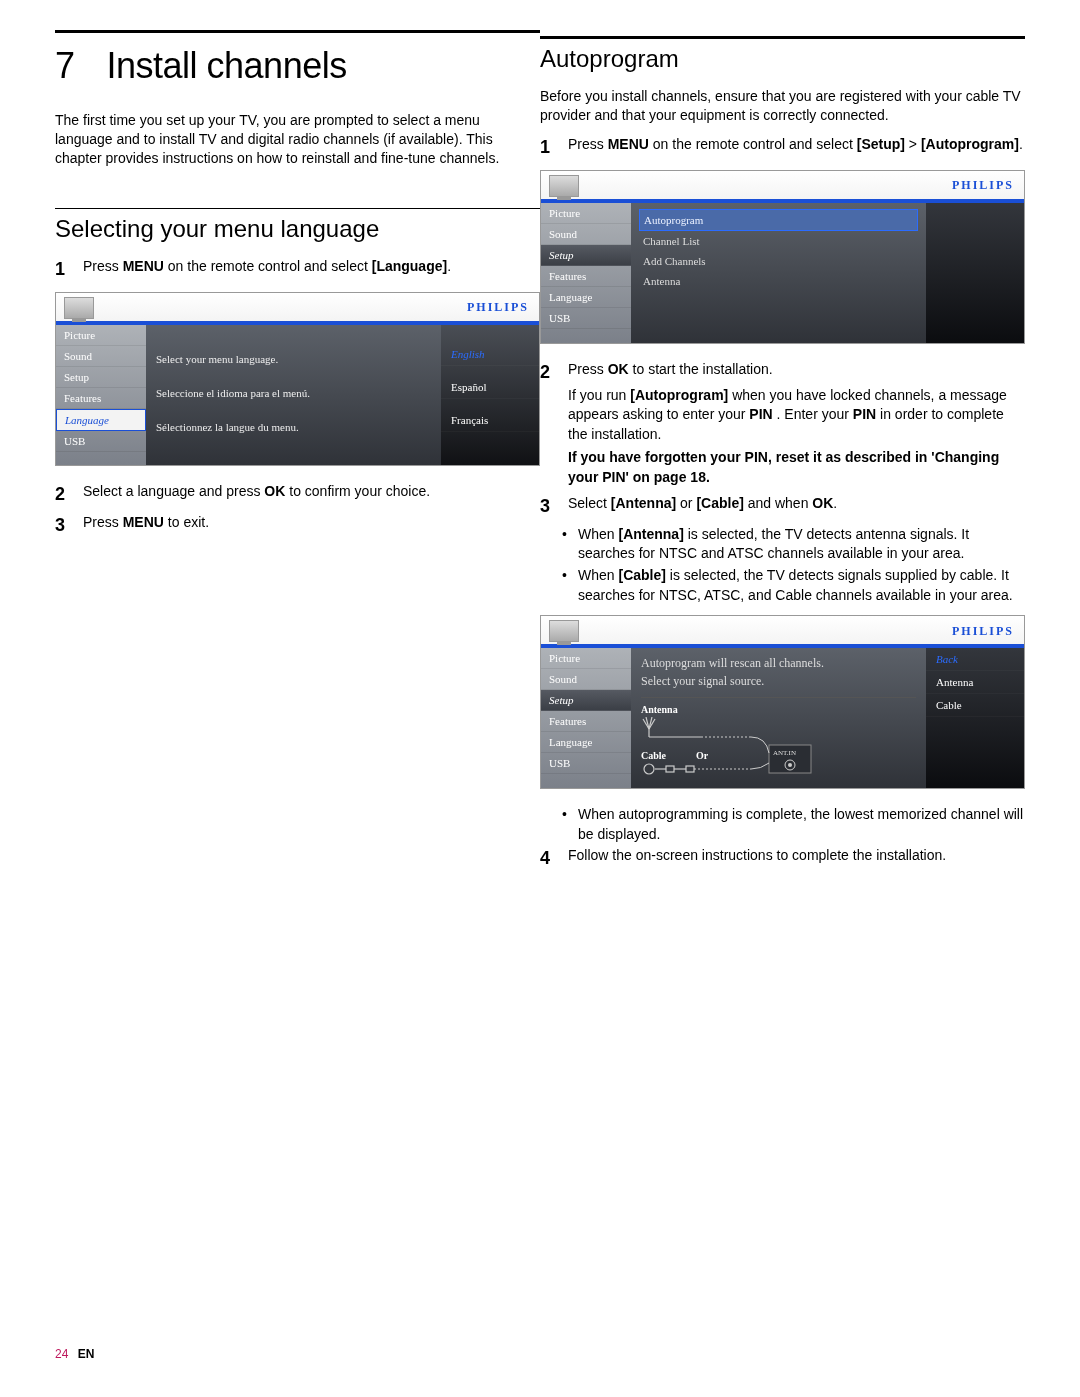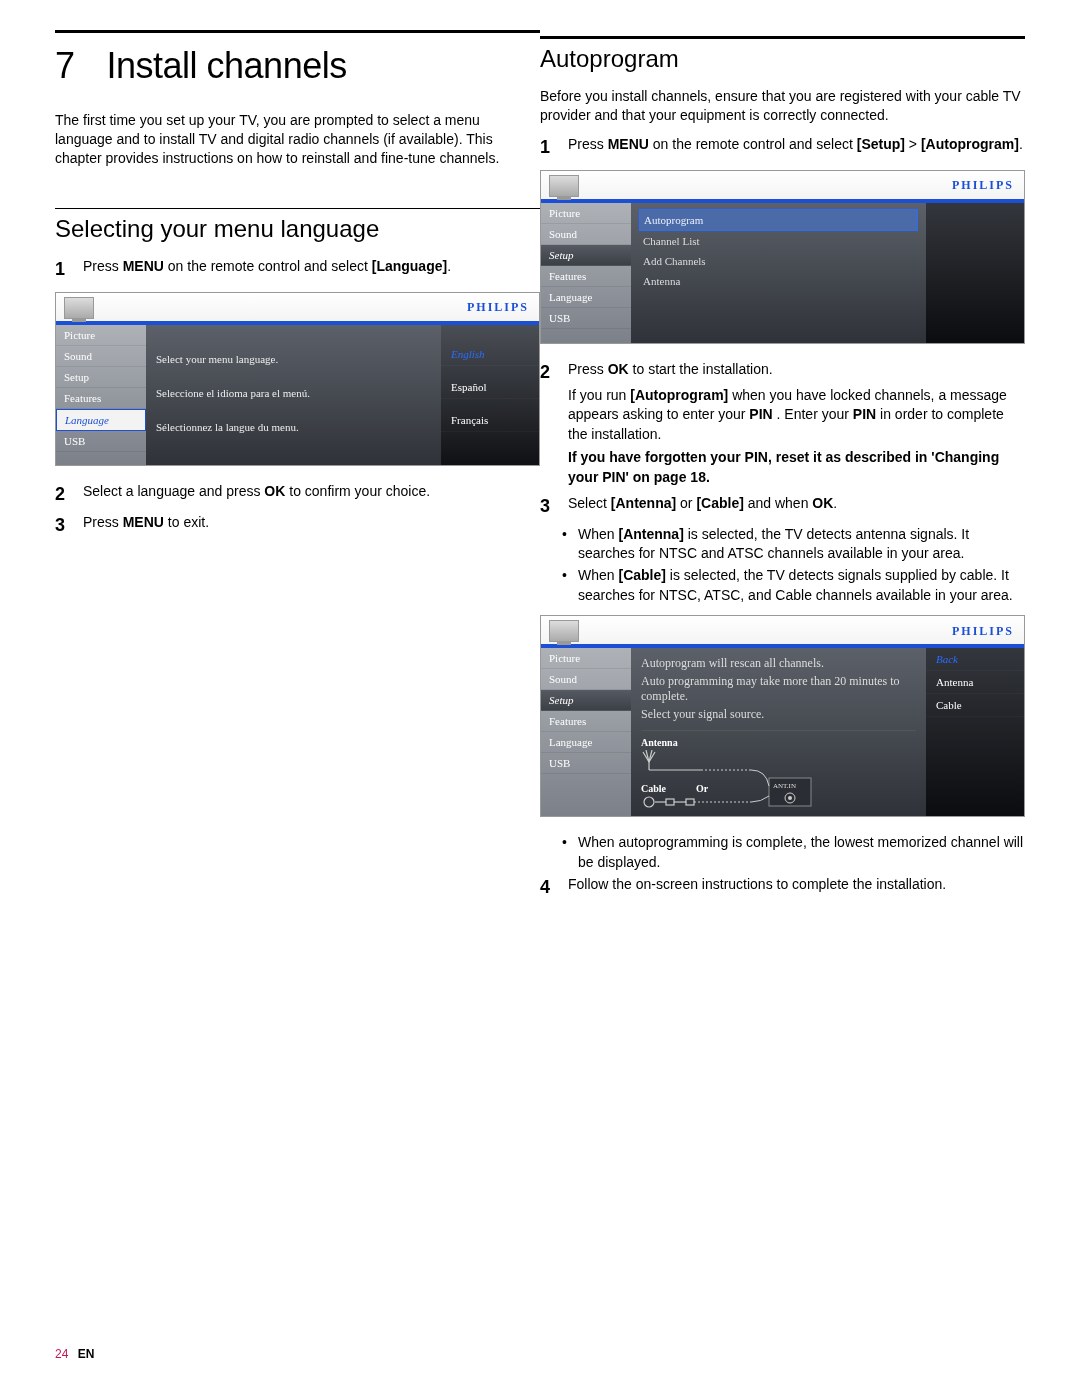--- a/index.html
+++ b/index.html
@@ -253,21 +253,20 @@
         <div class="tv-side">
           <div class="tv-side-item">Picture</div>
           <div class="tv-side-item">Sound</div>
           <div class="tv-side-item hl">Setup</div>
           <div class="tv-side-item">Features</div>
           <div class="tv-side-item">Language</div>
           <div class="tv-side-item">USB</div>
         </div>
         <div class="tv-center" style="padding:8px 10px 6px 10px">
           <div class="msg">Autoprogram will rescan all channels.</div>
-          <div class="msg">Auto programming  may take more than 20 minutes to complete.</div>
           <div class="msg">Select your signal source.</div>
           <div class="ant-diagram">
             <div class="ant-lbl">Antenna</div>
             <svg class="ant-svg" width="180" height="60">
               <g stroke="#ccc" stroke-width="1.2" fill="none">
                 <line x1="8" y1="12" x2="2" y2="2"></line>
                   <line x1="8" y1="12" x2="14" y2="2"></line>
                 <line x1="8" y1="12" x2="5" y2="0"></line>
                   <line x1="8" y1="12" x2="11" y2="0"></line>
                 <line x1="8" y1="12" x2="8" y2="20"></line>

